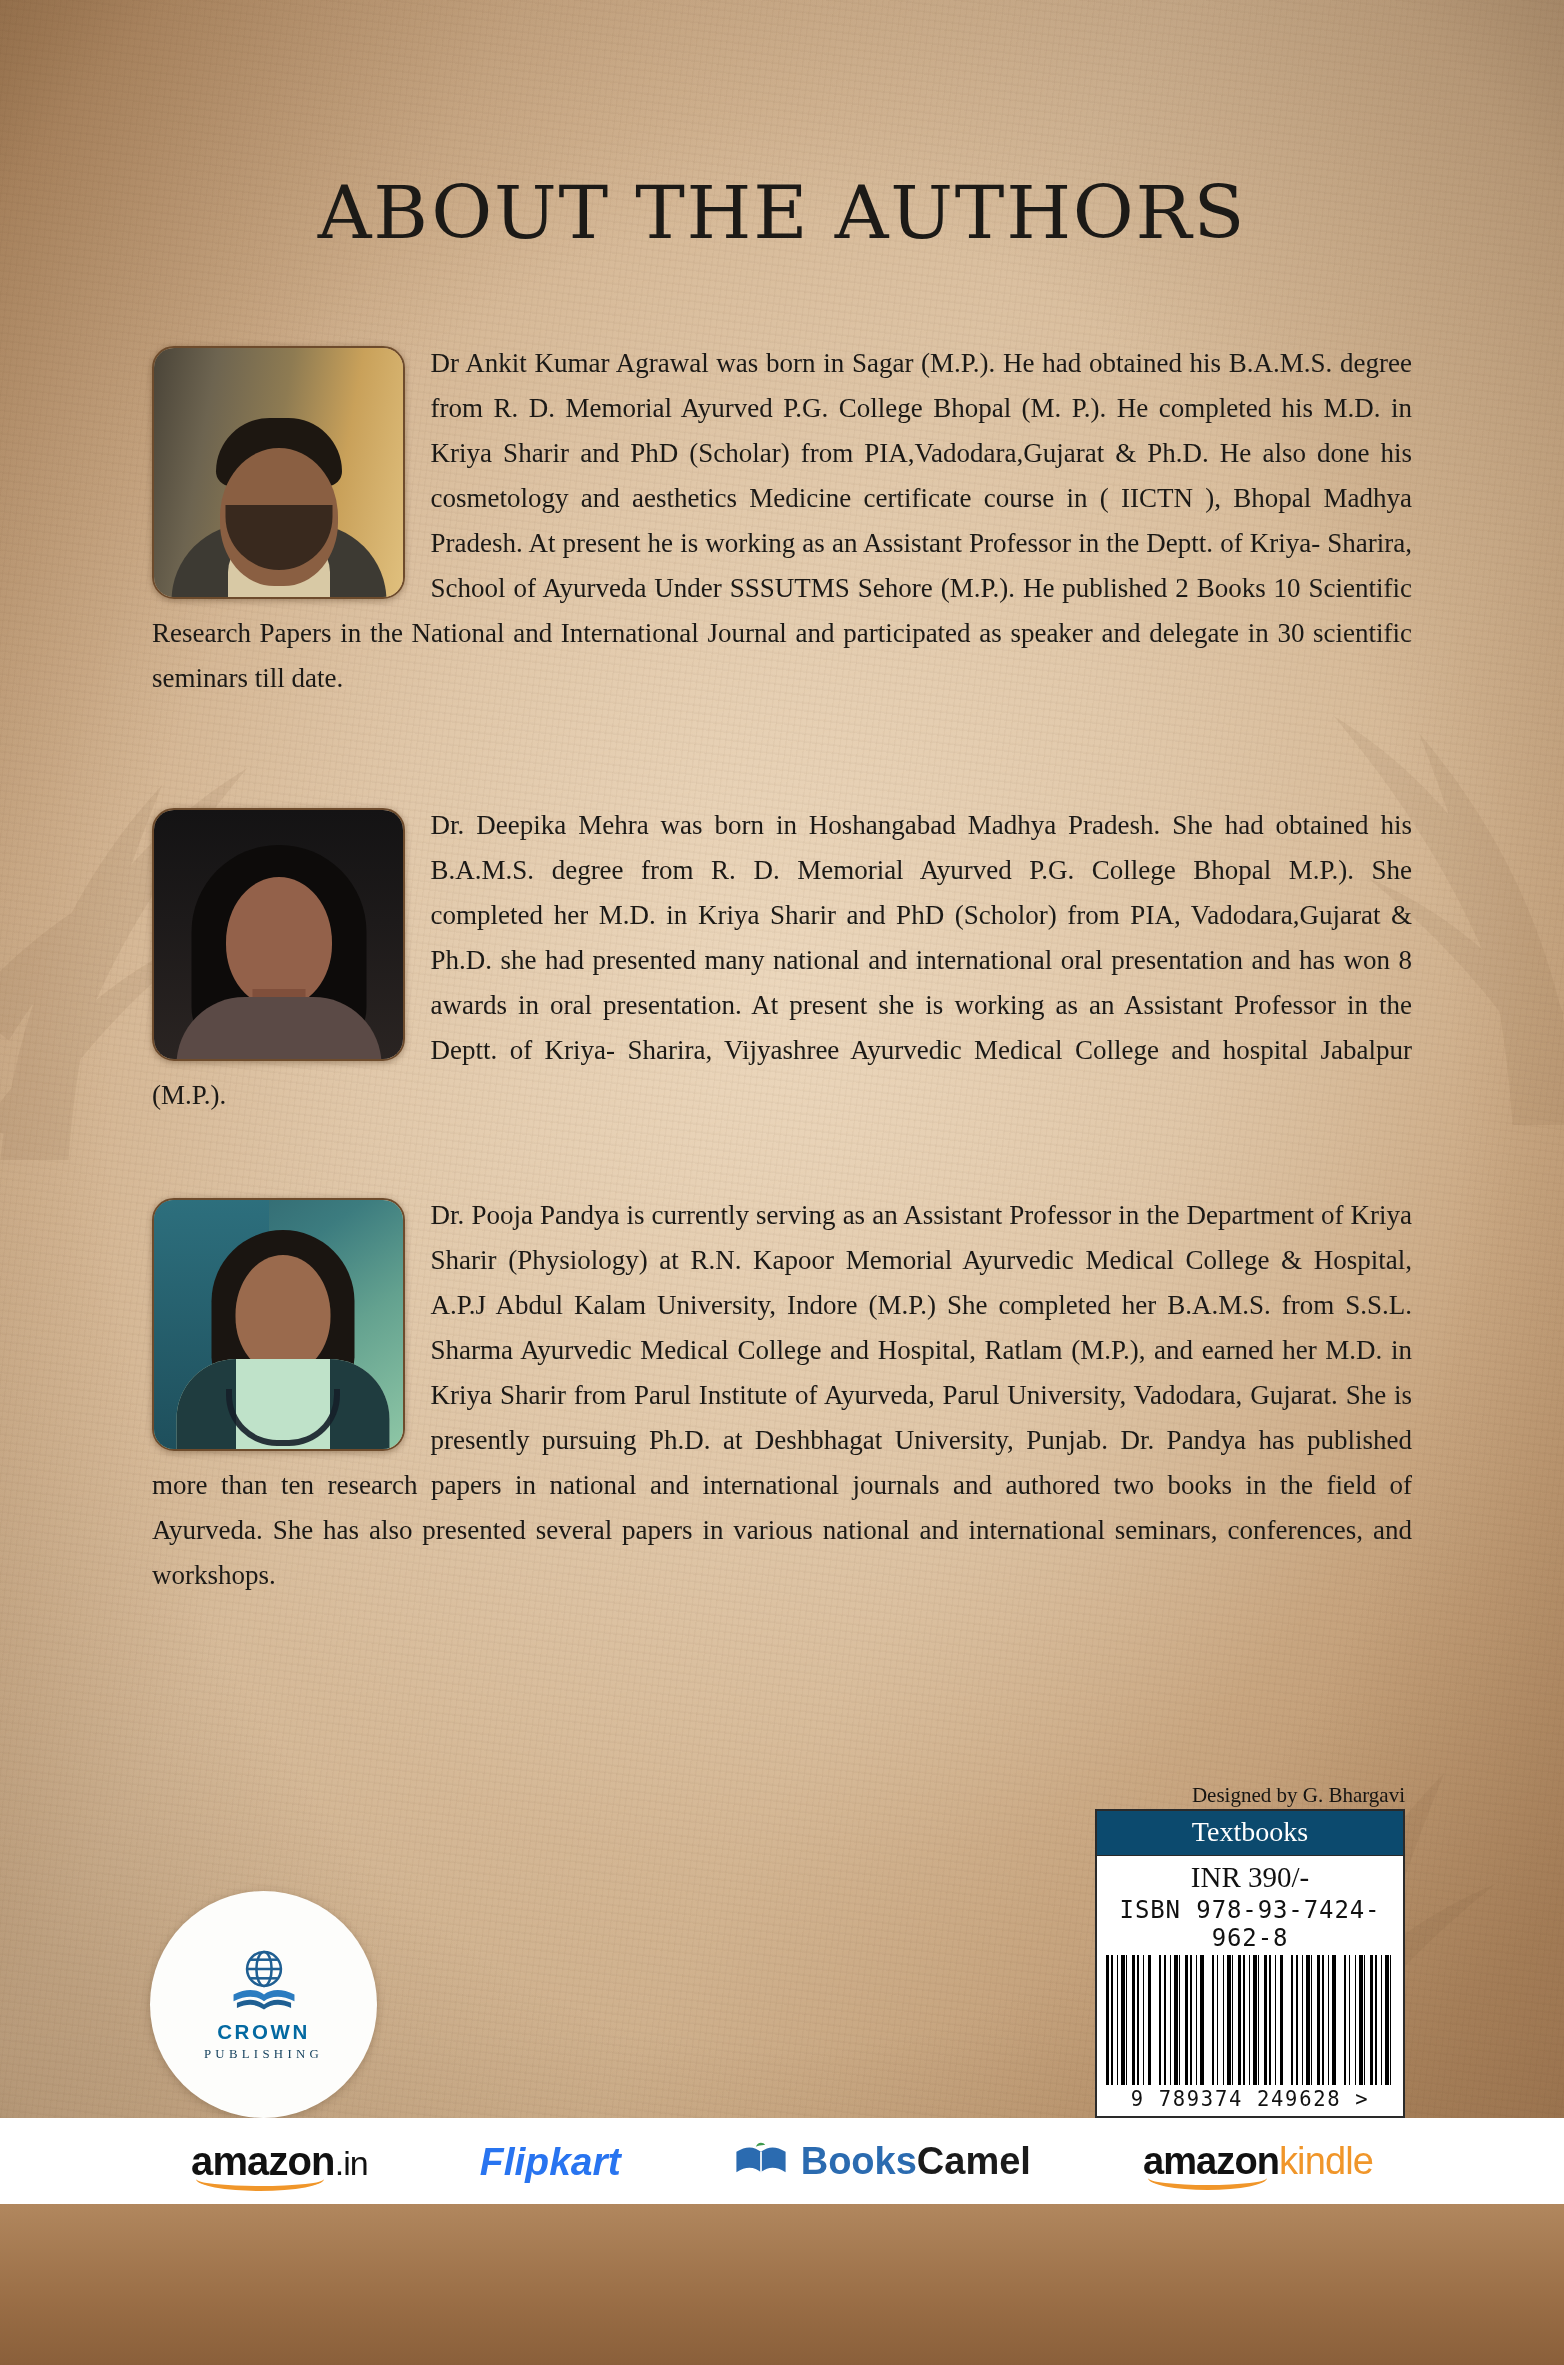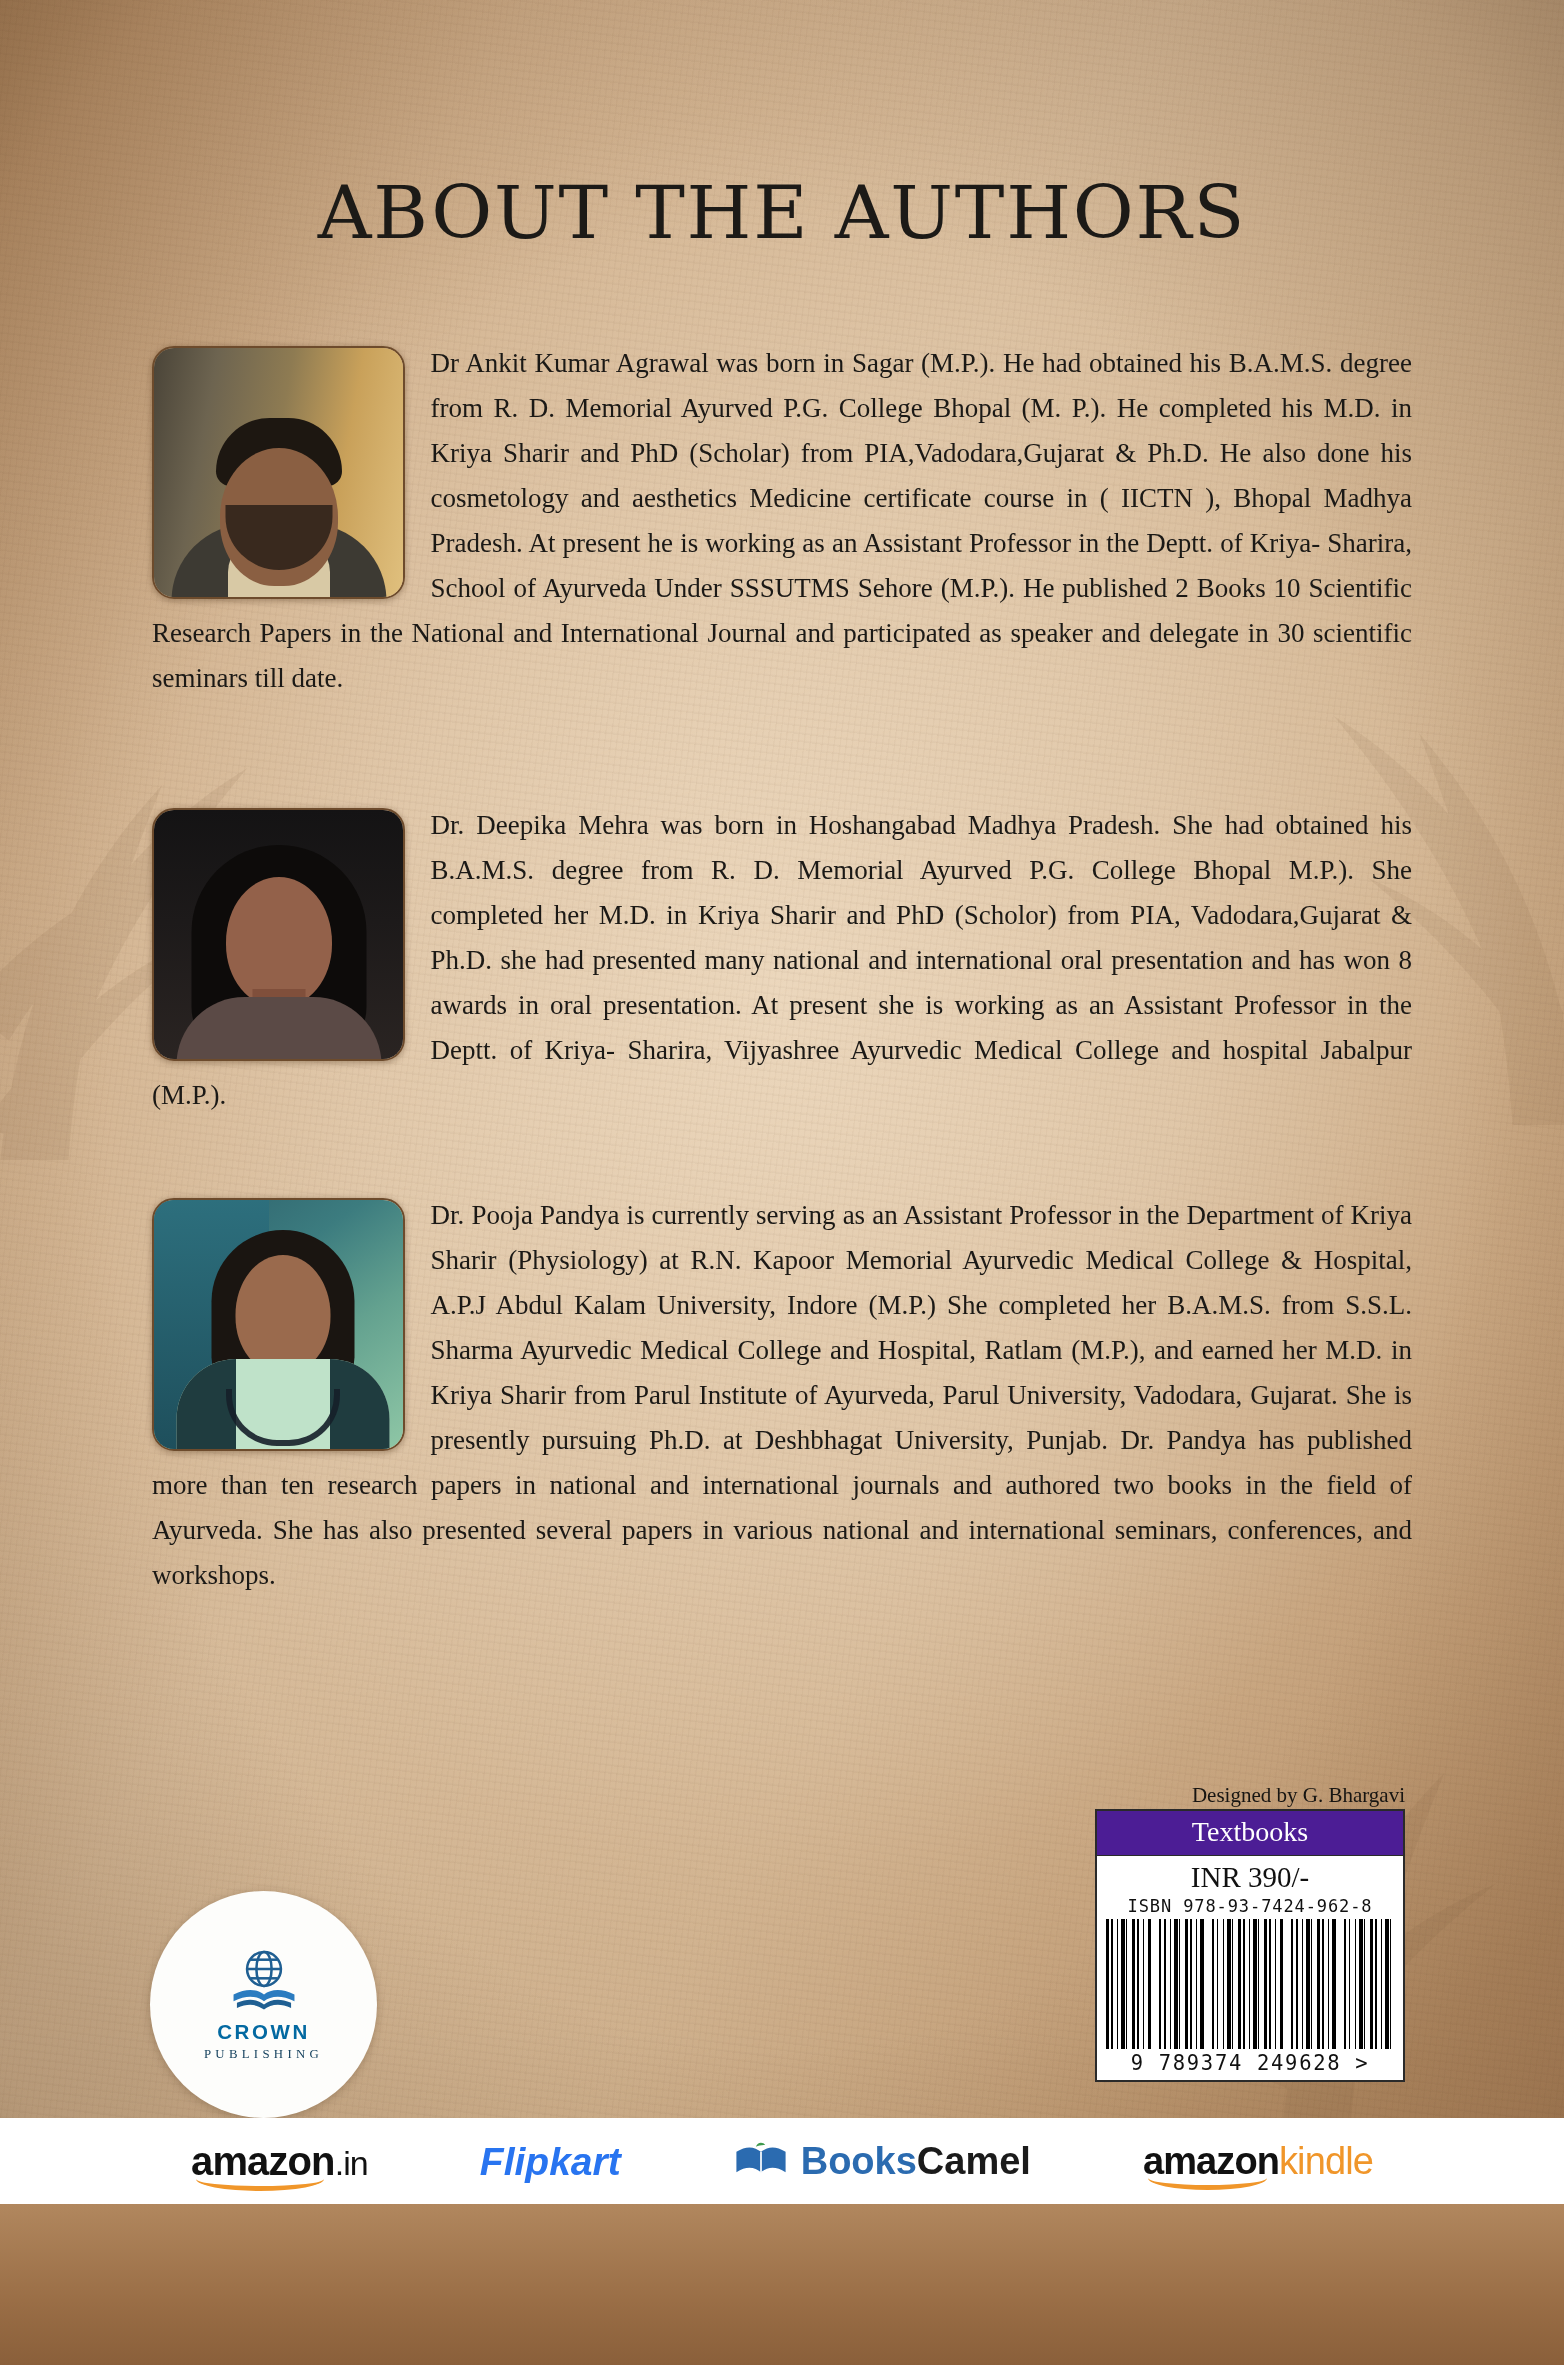--- a/index.html
+++ b/index.html
@@ -179,38 +179,38 @@
   .barcode-box{
     position:absolute;
     right:159px;top:1809px;
     width:310px;
     background:#ffffff;
     border:2.6px solid #2a2a2a;
     box-sizing:border-box;
     padding:0;
   }
   .tb-band{
-    background:#4c1d95;
+    background:#0c4a6e;
     color:#ffffff;
     text-align:center;
     font-family:"Liberation Serif",serif;
     font-size:28px;
     padding:5.1px 0 6.8px;
     border-bottom:1.7px solid #2a2a2a;
   }
   .inr{
     text-align:center;
     font-size:29px;
     color:#111;
     padding:5.1px 0 1.7px;
     font-family:"Liberation Serif",serif;
   }
   .isbn{
     text-align:center;
-    font-size:17px;
+    font-size:24px;
     letter-spacing:0.9px;
     color:#111;
     font-family:"DejaVu Sans Mono", monospace;
     padding-bottom:3.4px;
   }
   .bars{
     height:130px;
     margin:0 8.5px;
     background-image:repeating-linear-gradient(90deg,
       #000 0 2.6px, #fff 2.6px 5.1px, #000 5.1px 6.8px, #fff 6.8px 11px,

